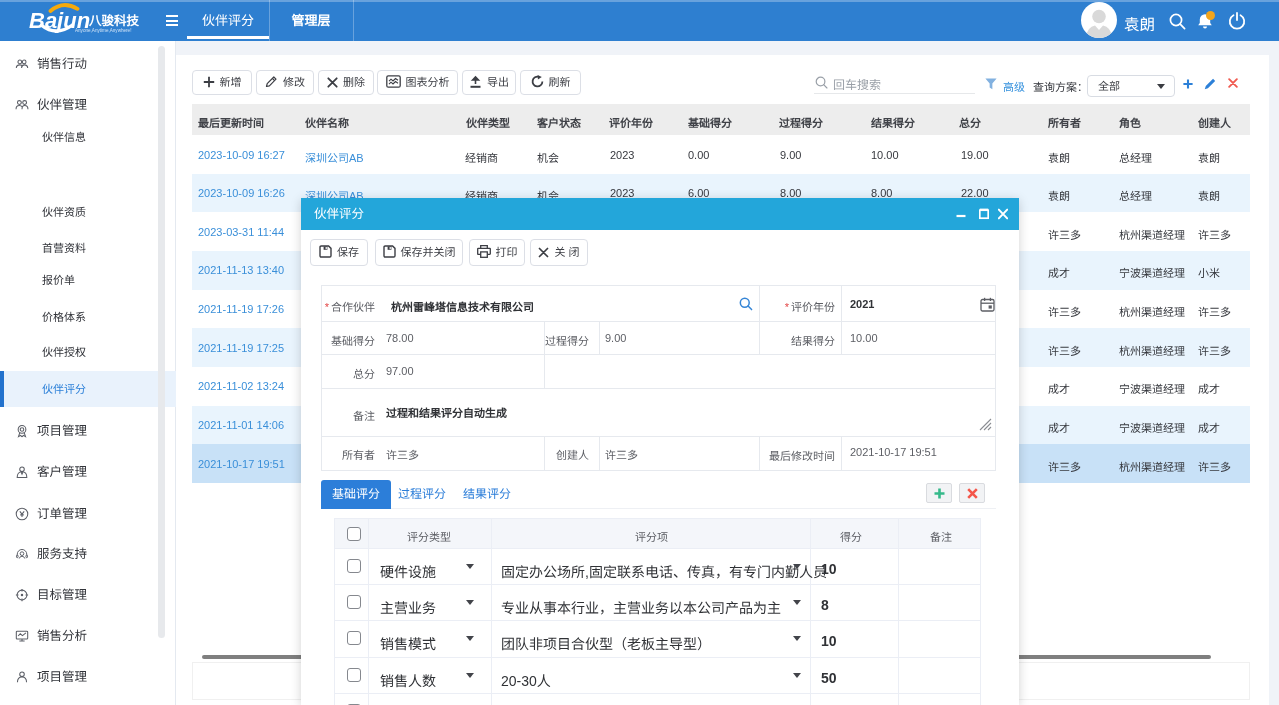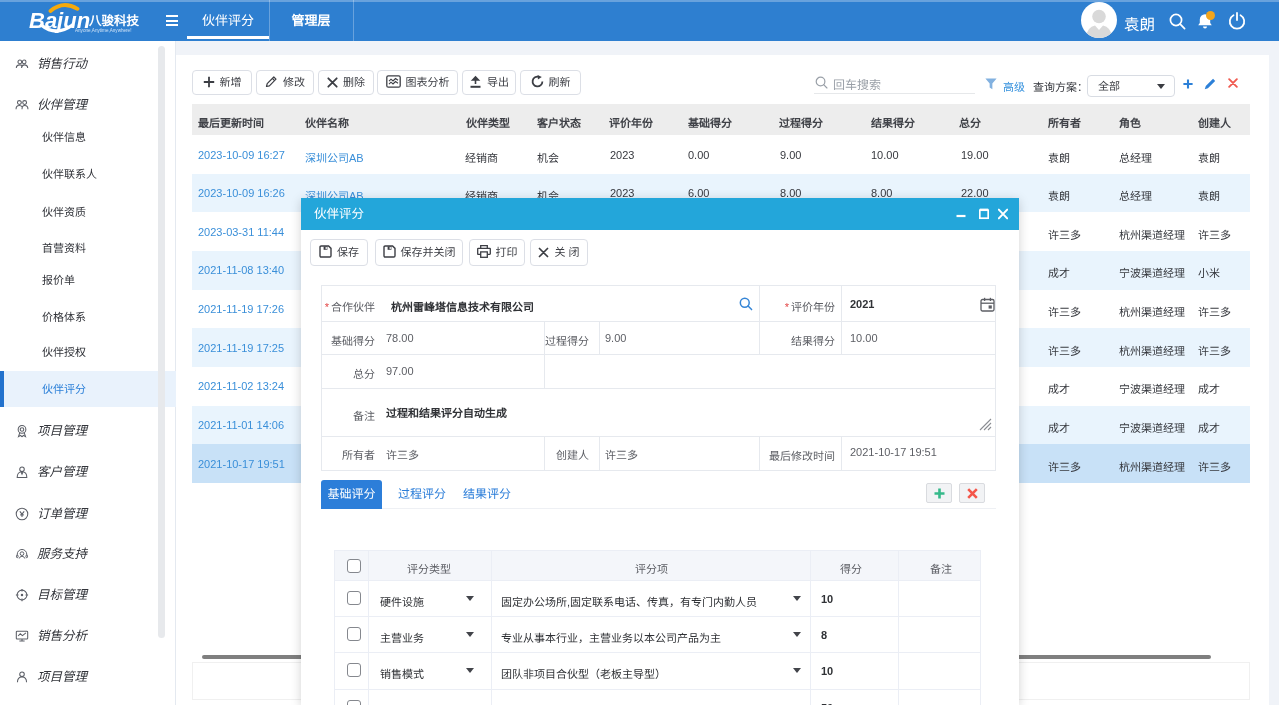--- a/index.html
+++ b/index.html
@@ -13,21 +13,21 @@
   .navtab { position:absolute; top:0; height:41px; line-height:41px; color:#fff; font-size:13px; text-align:center; }
   .navtab.active:after { content:""; position:absolute; left:0; right:0; bottom:2px; height:3px; background:#fff; }
   #hamb { position:absolute; left:166px; top:15px; width:12px; height:12px; }
   #hamb div { height:2px; background:#fff; margin-bottom:2.6px; }
 
   
   #sidebar { position:absolute; left:0; top:41px; width:176px; bottom:0; background:#fff; border-right:1px solid #e4e9f0; }
   #sidebar .thumb { position:absolute; left:158px; top:5px; width:7px; height:592px; background:#e7e9ec; border-radius:4px; }
   .mitem { position:absolute; left:0; width:176px; height:41px; color:#32343a; font-size:12.5px; }
   .mitem .ic { position:absolute; left:15px; top:50%; margin-top:-7px; width:14px; height:14px; }
-  .mitem .tx { position:absolute; left:37px; top:50%; margin-top:-7px; line-height:14px;font-style:italic; }
+  .mitem .tx { position:absolute; left:37px; top:50%; margin-top:-7px; line-height:14px; }
   .sitem { position:absolute; left:0; width:176px; height:36px; color:#32343a; font-size:11px; }
   .sitem .tx { position:absolute; left:42px; top:50%; margin-top:-7px; line-height:14px; }
   .sitem.active { background:#e9f2fc; color:#2c80d8; }
   .sitem.active:before { content:""; position:absolute; left:0; top:0; bottom:0; width:4px; background:#2372cd; }
 
   
   #content { position:absolute; left:177px; top:41px; right:0; bottom:0; background:#f0f3f8; }
   #card { position:absolute; left:-1px; top:14px; right:10px; bottom:0; background:#fff; }
 
   .tbtn { position:absolute; top:15px; height:25px; background:#fff; border:1px solid #dcdfe6; border-radius:4px; font-size:11px; color:#3c3e44; line-height:23px; text-align:center; white-space:nowrap; }
@@ -65,29 +65,29 @@
   .frow { position:absolute; left:0; width:673px; border-bottom:1px solid #e6e9ee; }
   .fcell { position:absolute; top:0; bottom:0; }
   .flabel { font-size:11px; color:#5c5e64; text-align:right; padding-right:3px; }
   .fval { font-size:11px; color:#5c5e64; white-space:nowrap; }
   .fbold { font-weight:bold; color:#303236; }
   .vline { position:absolute; top:0; bottom:0; width:1px; background:#e6e9ee; }
   .req:before { content:"*"; color:#e34545; margin-right:2px; }
 
   
   .vtab { position:absolute; top:282px; height:29px; font-size:12px; line-height:29px; white-space:nowrap; }
-  #vtab1 { left:20px; width:61px; background:#2c7ed9; color:#fff; text-align:center; border-radius:3px 3px 0 0; }
+  #vtab1 { left:20px; width:70px; background:#2c7ed9; color:#fff; text-align:center; border-radius:3px 3px 0 0; }
   #vtab2 { left:97px; color:#2c7ed9; width:48px; text-align:right; }
   #vtab3 { left:162px; color:#2c7ed9; width:48px; text-align:center; }
   .sqbtn { position:absolute; top:285px; width:26px; height:20px; border:1px solid #d9dbdf; border-radius:2px; background:#f2f3f5; text-align:center; }
 
   
   #stable { position:absolute; left:33px; top:320px; width:647px; }
-  #shead { position:relative; height:31px; background:#f4f6fa; border:1px solid #ebeef5; font-size:11px; color:#5c5e64;margin-top:32px; }
-  .srow { position:relative; height:36.2px; border:1px solid #ebeef5; border-top:none; font-size:11px; color:#303236; background:#fff;text-align:right; }
+  #shead { position:relative; height:31px; background:#f4f6fa; border:1px solid #ebeef5; font-size:11px; color:#5c5e64; }
+  .srow { position:relative; height:36.2px; border:1px solid #ebeef5; border-top:none; font-size:14px; color:#303236; background:#fff;text-align:right; }
   .cbx { position:absolute; left:12px; width:14px; height:14px; border:1.4px solid #85888e; border-radius:3px; background:#fff; }
   .dar { position:absolute; width:0; height:0; border-left:4.5px solid transparent; border-right:4.5px solid transparent; border-top:5.5px solid #42444a; }
   .scol-b { position:absolute; top:0; bottom:0; width:1px; background:#ebeef5; }
 </style>
 </head>
 <body>
 
 <div id="topbar">
   <svg class="abs" style="left:27px;top:3px" width="140" height="36" viewBox="0 0 140 36">
     <path d="M 23.5 8 Q 36 -2.8 50.5 5.8" stroke="#f5a90c" stroke-width="3.8" fill="none" stroke-linecap="round"></path>
@@ -151,23 +151,20 @@
     <svg class="ic" viewBox="0 0 16 16" fill="none" stroke="#5b5e66" stroke-width="1.2">
       <circle cx="5" cy="5.2" r="2.2"></circle>
         <circle cx="11" cy="5.2" r="2.2"></circle>
       <path d="M 1.2 12.8 Q 1.2 8.6 5 8.6 Q 7.3 8.6 8 10"></path>
         <path d="M 8 12.8 Q 8 8.6 11 8.6 Q 14.8 8.6 14.8 12.8"></path>
     </svg>
     <span class="tx">伙伴管理</span>
   </div>
   <div class="sitem" style="top:78px">
       <span class="tx">伙伴信息</span>
-    </div>
-  <div class="sitem" style="top:115px">
-      <span class="tx">伙伴联系人</span>
     </div>
   <div class="sitem" style="top:153px">
       <span class="tx">伙伴资质</span>
     </div>
   <div class="sitem" style="top:189px">
       <span class="tx">首营资料</span>
     </div>
   <div class="sitem" style="top:221px">
       <span class="tx">报价单</span>
     </div>
@@ -339,21 +336,21 @@
           <span style="left:927px">总经理</span>
           <span style="left:1006px">袁朗</span>
         </div>
       <div class="mrow">
           <span class="blue" style="left:6px">2023-03-31 11:44</span>
           <span style="left:856px">许三多</span>
           <span style="left:927px">杭州渠道经理</span>
           <span style="left:1006px">许三多</span>
         </div>
       <div class="mrow alt">
-          <span class="blue" style="left:6px">2021-11-08 13:40</span>
+          <span class="blue" style="left:6px">2021-11-13 13:40</span>
           <span style="left:856px">成才</span>
           <span style="left:927px">宁波渠道经理</span>
           <span style="left:1006px">小米</span>
         </div>
       <div class="mrow">
           <span class="blue" style="left:6px">2021-11-19 17:26</span>
           <span style="left:856px">许三多</span>
           <span style="left:927px">杭州渠道经理</span>
           <span style="left:1006px">许三多</span>
         </div>

